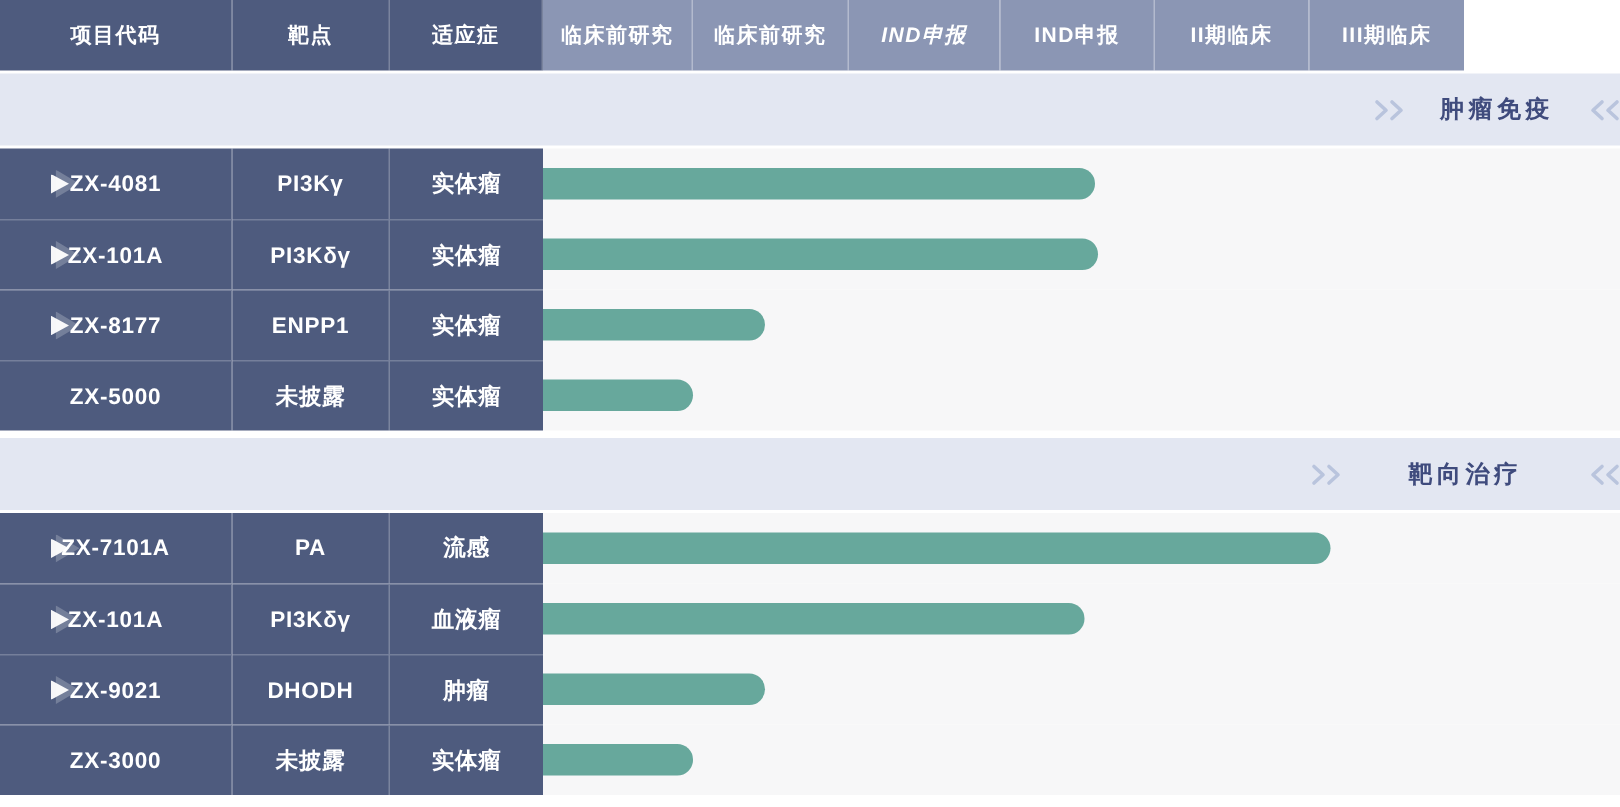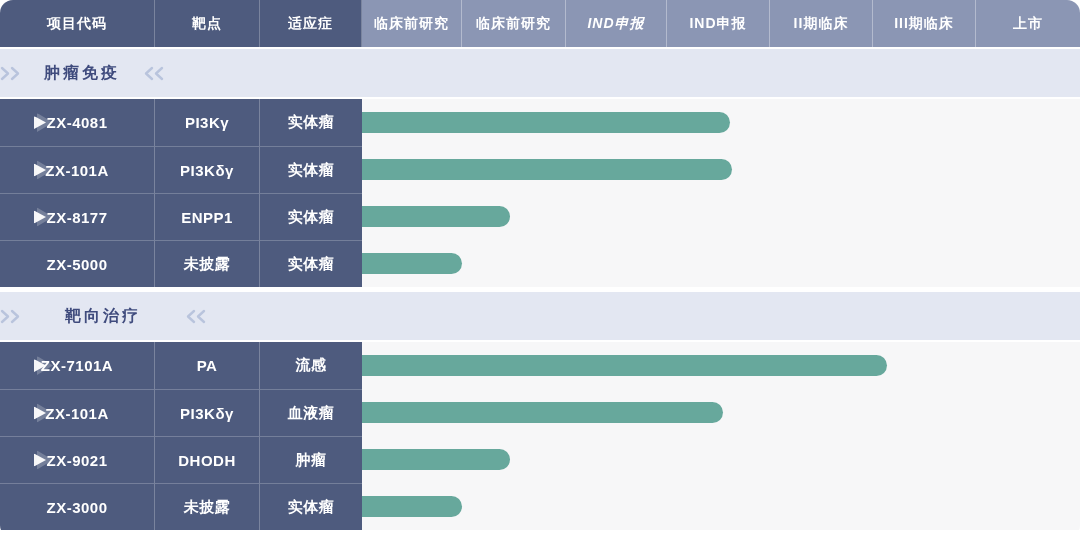--- a/index.html
+++ b/index.html
@@ -7,36 +7,36 @@
     --light:#8b96b4;
     --band:#e3e7f2;
     --bar:#67a89c;
     --track:#f7f7f8;
     --bandtext:#3f4b7d;
     --chev:#b9c4dd;
     --htext:#ffffff;
   }
   *{box-sizing:border-box;margin:0;padding:0;}
   body{background:#fff;font-family:"Liberation Sans","DejaVu Sans",sans-serif;}
-  .app{position:relative;width:1080px;height:538px;background:#fff;overflow:hidden;border-radius:13px;}
+  .app{position:relative;width:1080px;height:538px;background:#fff;overflow:hidden;}
 
   
   .header{display:flex;height:47px;width:1080px;}
   .hcell{display:flex;align-items:center;justify-content:center;
          color:var(--htext);font-size:14px;font-weight:bold;letter-spacing:1px;}
   .hcell.dark{background:var(--dark);border-right:1px solid rgba(255,255,255,.25);}
   .hcell.light{background:var(--light);border-right:1px solid rgba(255,255,255,.35);}
   .hcell.light:last-child{border-right:none;}
   .w-code{width:155px;}.w-target{width:105px;}.w-ind{width:102px;}
   .p0{width:100px;}.p1{width:104px;text-align:right;}.p2{width:101px;font-style:italic;}
   .p3{width:103px;}.p4{width:103px;}.p5{width:103px;}.p6{width:104px;}
 
   
   .band{height:48px;width:1080px;background:var(--band);margin-top:2px;
-        display:flex;align-items:center;justify-content:flex-start;gap:18px;}
+        display:flex;align-items:center;justify-content:flex-end;gap:18px;}
   .band.second{margin-top:5px;gap:39px;}
   .band-title{color:var(--bandtext);font-size:16px;font-weight:bold;letter-spacing:3px;}
   .chev{display:block;}
 
   
   .rows{margin-top:2px;}
   .row{display:flex;height:47px;width:1080px;}
   .row + .row .cell{border-top:1px solid rgba(255,255,255,.22);}
   .cell{background:var(--dark);display:flex;align-items:center;justify-content:center;
         color:#fff;position:relative;border-right:1px solid rgba(255,255,255,.25);}
@@ -59,21 +59,20 @@
   <div class="header">
     <div class="hcell dark w-code">项目代码</div>
     <div class="hcell dark w-target">靶点</div>
     <div class="hcell dark w-ind">适应症</div>
     <div class="hcell light p0">临床前研究</div>
     <div class="hcell light p1">临床前研究</div>
     <div class="hcell light p2">IND申报</div>
     <div class="hcell light p3">IND申报</div>
     <div class="hcell light p4">II期临床</div>
     <div class="hcell light p5">III期临床</div>
-    <div class="hcell light p6">上市</div>
   </div>
 
   <div class="band">
     <svg class="chev" width="26" height="15" viewBox="0 0 26 15">
       <polyline points="2,2 8,7.5 2,13" fill="none" stroke="var(--chev)" stroke-width="2.4" stroke-linecap="round" stroke-linejoin="round"></polyline>
       <polyline points="12,2 18,7.5 12,13" fill="none" stroke="var(--chev)" stroke-width="2.4" stroke-linecap="round" stroke-linejoin="round"></polyline>
     </svg>
     <span class="band-title">肿瘤免疫</span>
     <svg class="chev" width="26" height="15" viewBox="0 0 26 15" style="transform:scaleX(-1)">
       <polyline points="2,2 8,7.5 2,13" fill="none" stroke="var(--chev)" stroke-width="2.4" stroke-linecap="round" stroke-linejoin="round"></polyline>

